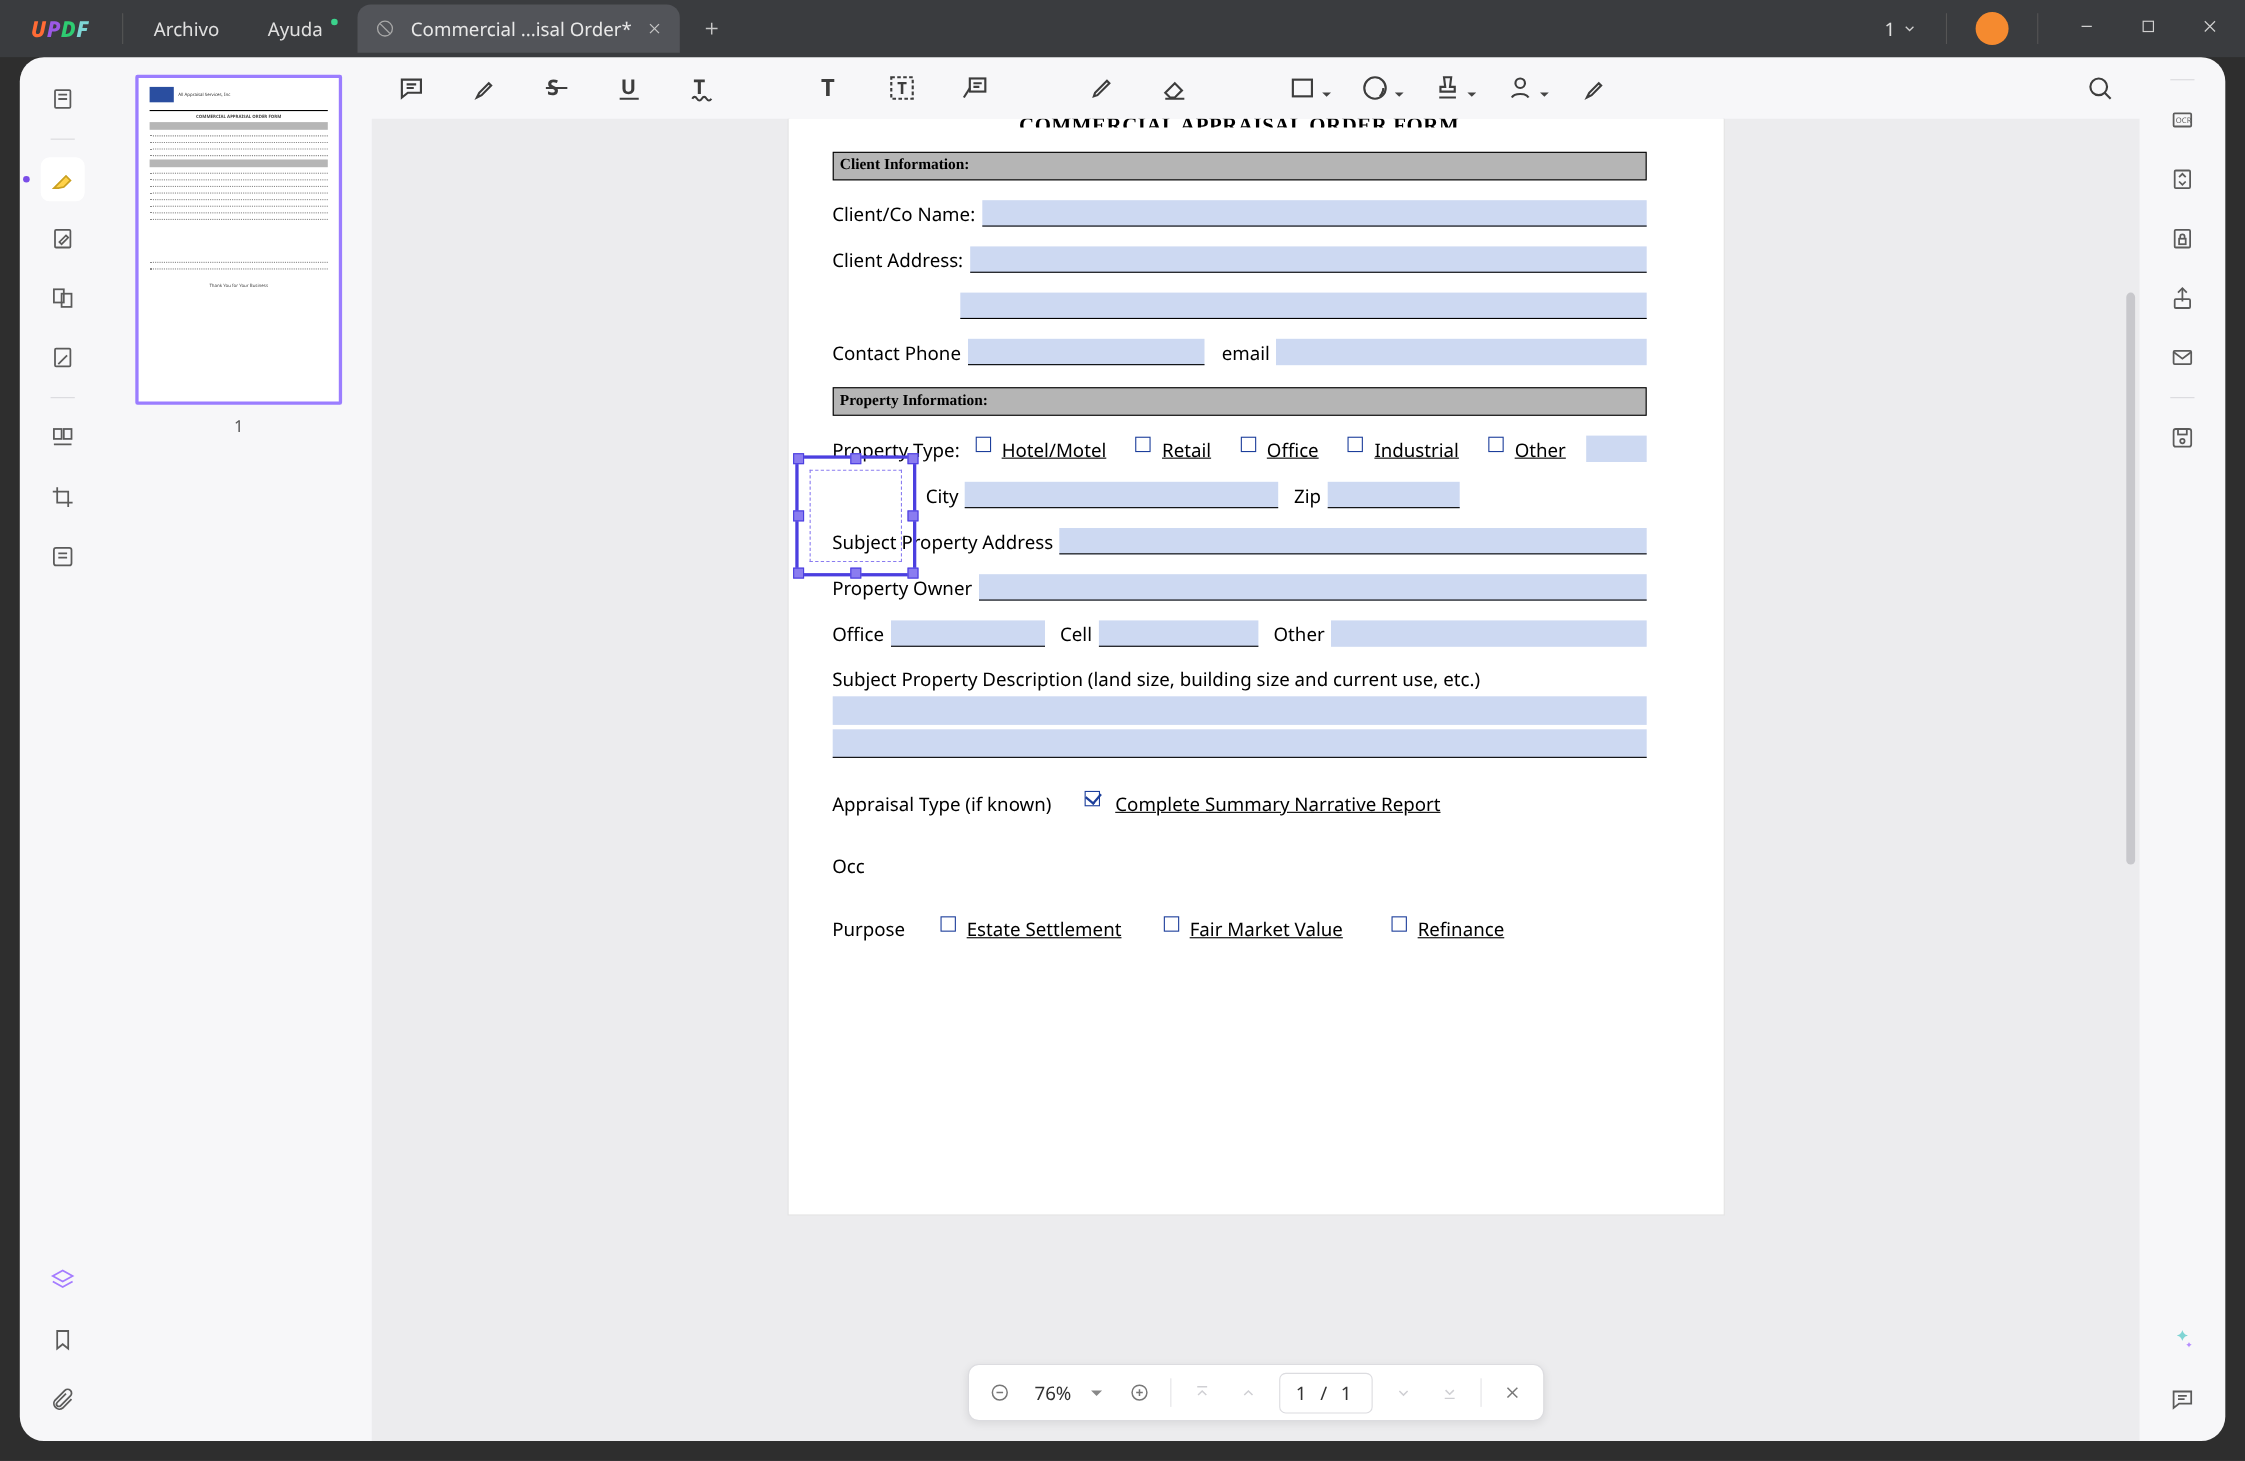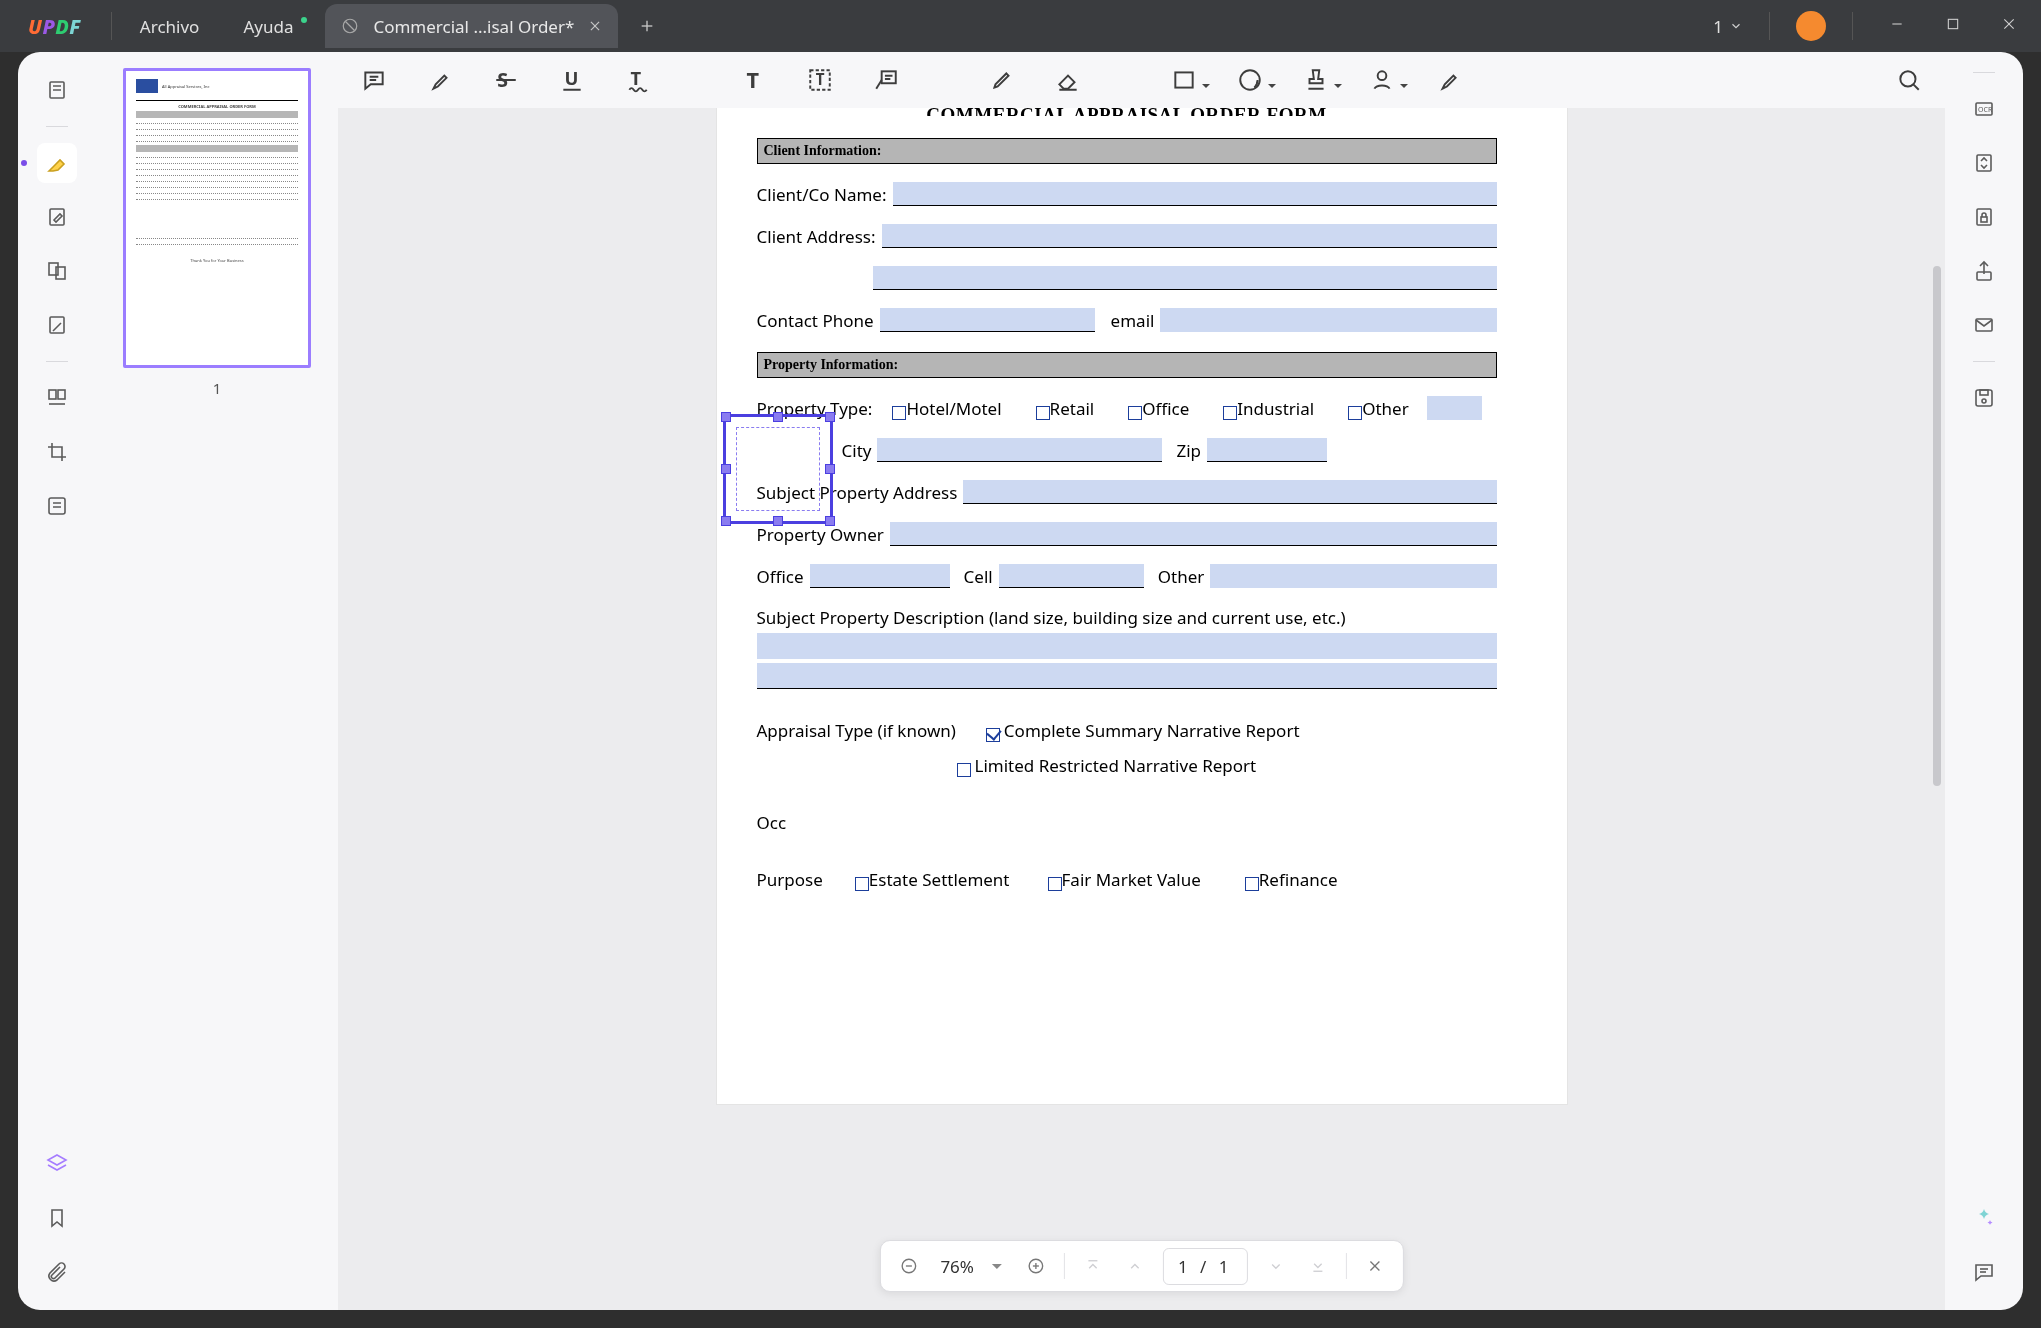--- a/index.html
+++ b/index.html
@@ -63,21 +63,21 @@
 .page-top-title { text-align: center; font-weight: 700; font-size: 19px; letter-spacing: .5px; padding: 0 0 2px; color: #000; font-family: "Times New Roman", serif; margin-top: -4px; overflow: hidden; height: 12px; }
 
 .section-hdr { background: #b5b5b5; border: 1px solid #000; padding: 4px 6px; font-weight: 700; font-size: 14px; margin-top: 22px; font-family: "Times New Roman", serif; color: #000; }
 .section-hdr.prop { margin-top: 20px; }
 
 .form-row { display: flex; align-items: flex-end; gap: 6px; margin-top: 18px; font-family: "Times New Roman", serif; font-size: 17px; color: #000; }
 .form-row .lbl { white-space: nowrap; }
 .field { flex: 1; height: 24px; background: #cdd9f2; border-bottom: 1px solid #000; }
 .field.nf { border-bottom: none; }
 .field.small { flex: none; }
-.chk { display: inline-flex; align-items: flex-end; gap: 0; margin-right: 12px; }
+.chk { display: inline-flex; align-items: flex-start; gap: 10px; margin-right: 12px; text-decoration: underline; }
 .chk .box { width: 14px; height: 14px; border: 1.5px solid #1c3e9b; display: inline-block; position: relative; }
 .chk.checked .box::after { content:""; position:absolute; left:2px; top:-2px; width:8px; height:10px; border:solid #1c3e9b; border-width:0 2px 2px 0; transform:rotate(40deg); }
 .indent { margin-left: 200px; }
 
 .free-block { border-bottom: 1px solid #000; height: 26px; background: #cdd9f2; margin-top: 4px; }
 
 
 .sel-obj { position: absolute; border: 3px solid #4b3fe0; width: 110px; height: 110px; left: 6px; top: 310px; }
 .sel-obj .h { position: absolute; width: 10px; height: 10px; background: #8a7cf0; border: 1px solid #4b3fe0; }
 .sel-obj .h.tl{left:-5px;top:-5px}.sel-obj .h.tm{left:calc(50% - 5px);top:-5px}.sel-obj .h.tr{right:-5px;top:-5px}
@@ -457,26 +457,20 @@
         <div class="free-block"></div>
 
         <div class="form-row" style="margin-top:30px">
           <span class="lbl">Appraisal Type (if known)</span>
           <span style="width:18px"></span>
           <span class="chk checked">
               <span class="box"></span>
               <span style="margin-left:4px">Complete Summary Narrative Report</span>
             </span>
         </div>
-        <div class="form-row indent" style="margin-top:12px">
-          <span class="chk">
-              <span class="box"></span>
-              <span style="margin-left:4px">Limited Restricted Narrative Report</span>
-            </span>
-        </div>
 
         <div class="form-row" style="margin-top:34px">
           <span class="lbl">Occ</span>
         </div>
 
         <div class="form-row" style="margin-top:34px">
           <span class="lbl">Purpose</span>
           <span style="width:20px"></span>
           <span class="chk">
               <span class="box"></span>

